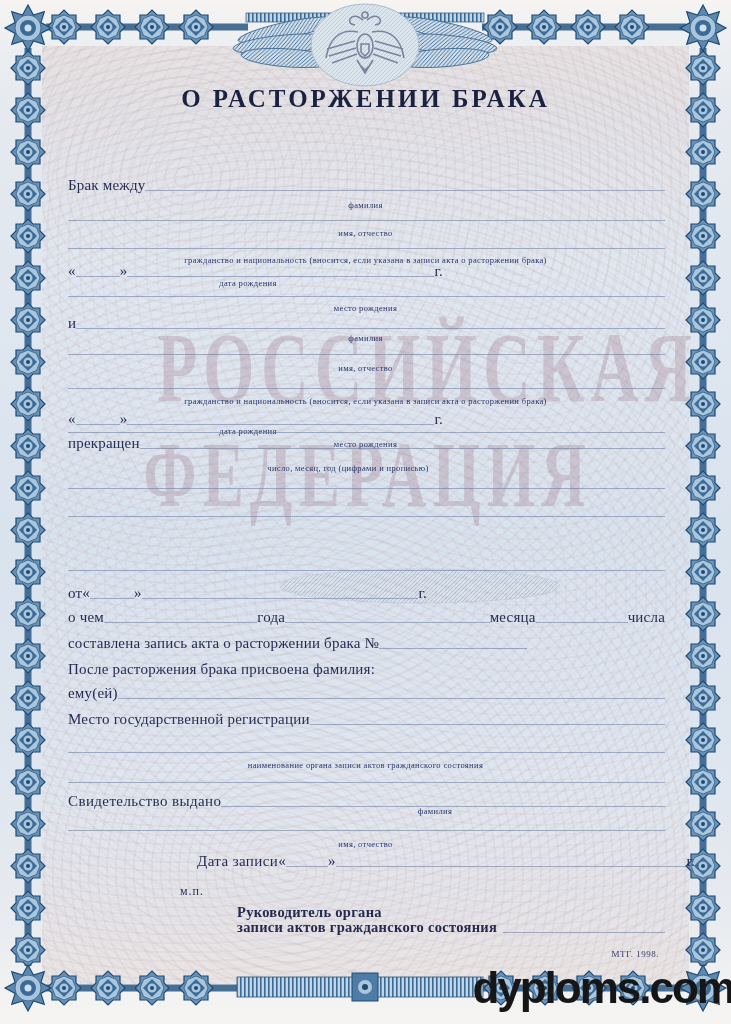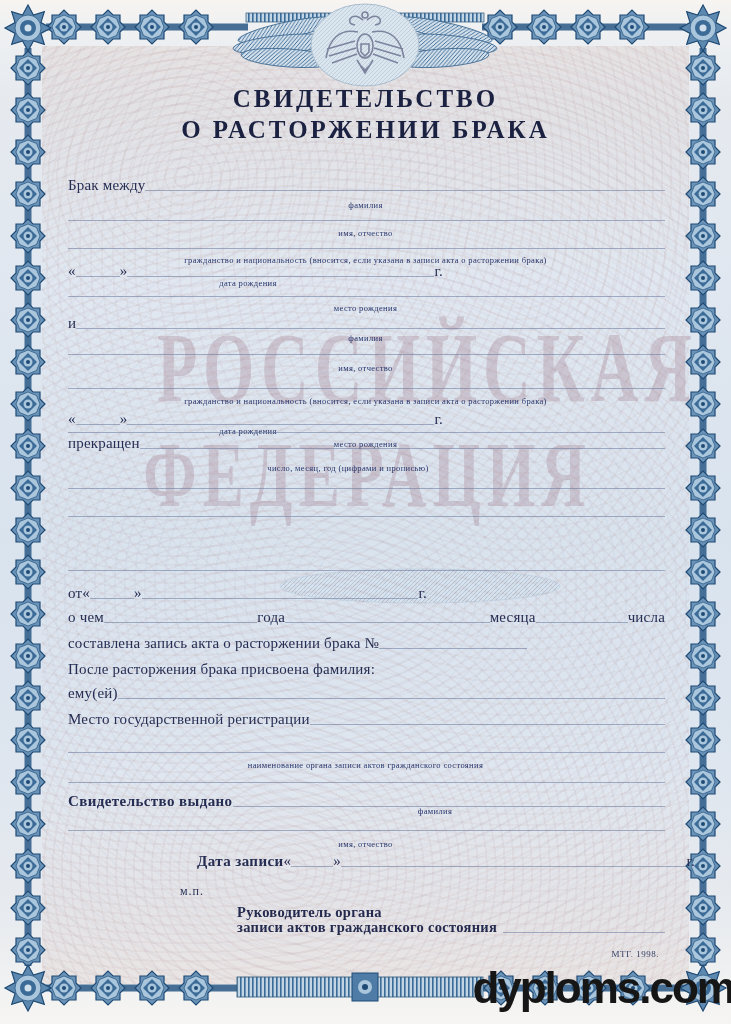--- a/index.html
+++ b/index.html
@@ -20,21 +20,21 @@
   svg.frame{position:absolute;left:0;top:0;z-index:2;}
   .content{position:absolute;inset:0;z-index:5;}
   .title{position:absolute;left:0;right:0;top:84px;text-align:center;
     font-weight:bold;font-size:25px;letter-spacing:3px;color:#1b2140;line-height:1.22;}
   .wm{position:absolute;left:0;right:0;text-align:center;font-weight:bold;
     color:rgba(158,124,138,.30);transform-origin:center;white-space:nowrap;z-index:1;}
   .wm1{top:330px;font-size:66px;letter-spacing:6px;transform:scaleY(1.5) translateX(62px);}
   .wm2{top:440px;font-size:62px;letter-spacing:6px;transform:scaleY(1.5) translateX(2px);}
   .row{position:absolute;left:68px;right:66px;display:flex;align-items:flex-end;}
   .t{font-size:15px;color:#262d52;white-space:nowrap;line-height:1.05;letter-spacing:.2px;}
-  .bld{font-weight:bold;letter-spacing:.4px;}
+  .bld{font-weight:normal;letter-spacing:.4px;}
   .ln{flex:1 1 auto;border-bottom:1px solid rgba(104,120,156,.55);margin-bottom:3px;height:2px;}
   .lnw{flex:0 0 auto;border-bottom:1px solid rgba(104,120,156,.55);margin-bottom:3px;height:2px;}
   .sp{flex:0 0 auto;height:2px;}
   .sub{position:absolute;font-size:8.5px;color:#27356b;letter-spacing:.35px;
     text-align:center;white-space:nowrap;line-height:1;}
   .mp{position:absolute;left:157px;top:884px;font-size:12px;color:#2b3358;letter-spacing:1px;padding-left:23px;}
   .sig{position:absolute;left:197px;font-size:14.5px;font-weight:bold;color:#232a4e;letter-spacing:.3px;margin-left:40px;}
   .printcode{position:absolute;right:72px;top:949px;font-size:9px;color:#333e63;letter-spacing:.5px;}
   .site{position:absolute;right:-3px;top:963px;z-index:30;
     font-family:"Liberation Sans","DejaVu Sans",sans-serif;font-weight:bold;
@@ -183,21 +183,20 @@
       <rect x="237" y="977" width="246" height="20" fill="url(#bandp)" stroke="#2a5578" stroke-width="0.8"></rect>
       <rect x="352" y="973" width="26" height="28" fill="#4f7ca6" stroke="#1f4a74"></rect>
       <circle cx="365" cy="987" r="7" fill="#aac6dc"></circle>
         <circle cx="365" cy="987" r="3" fill="#1f4a74"></circle>
     </g>
   </svg>
 
   <div class="content">
 
     <div class="title">
-      <div>СВИДЕТЕЛЬСТВО</div>
       <div>О РАСТОРЖЕНИИ БРАКА</div>
     </div>
 
     <div class="row" style="top:178px">
       <span class="t">Брак между</span>
       <span class="ln"></span>
     </div>
     <span class="sub" style="top:201px;left:68px;width:595px">фамилия</span>
 
     <div class="row" style="top:218px">

